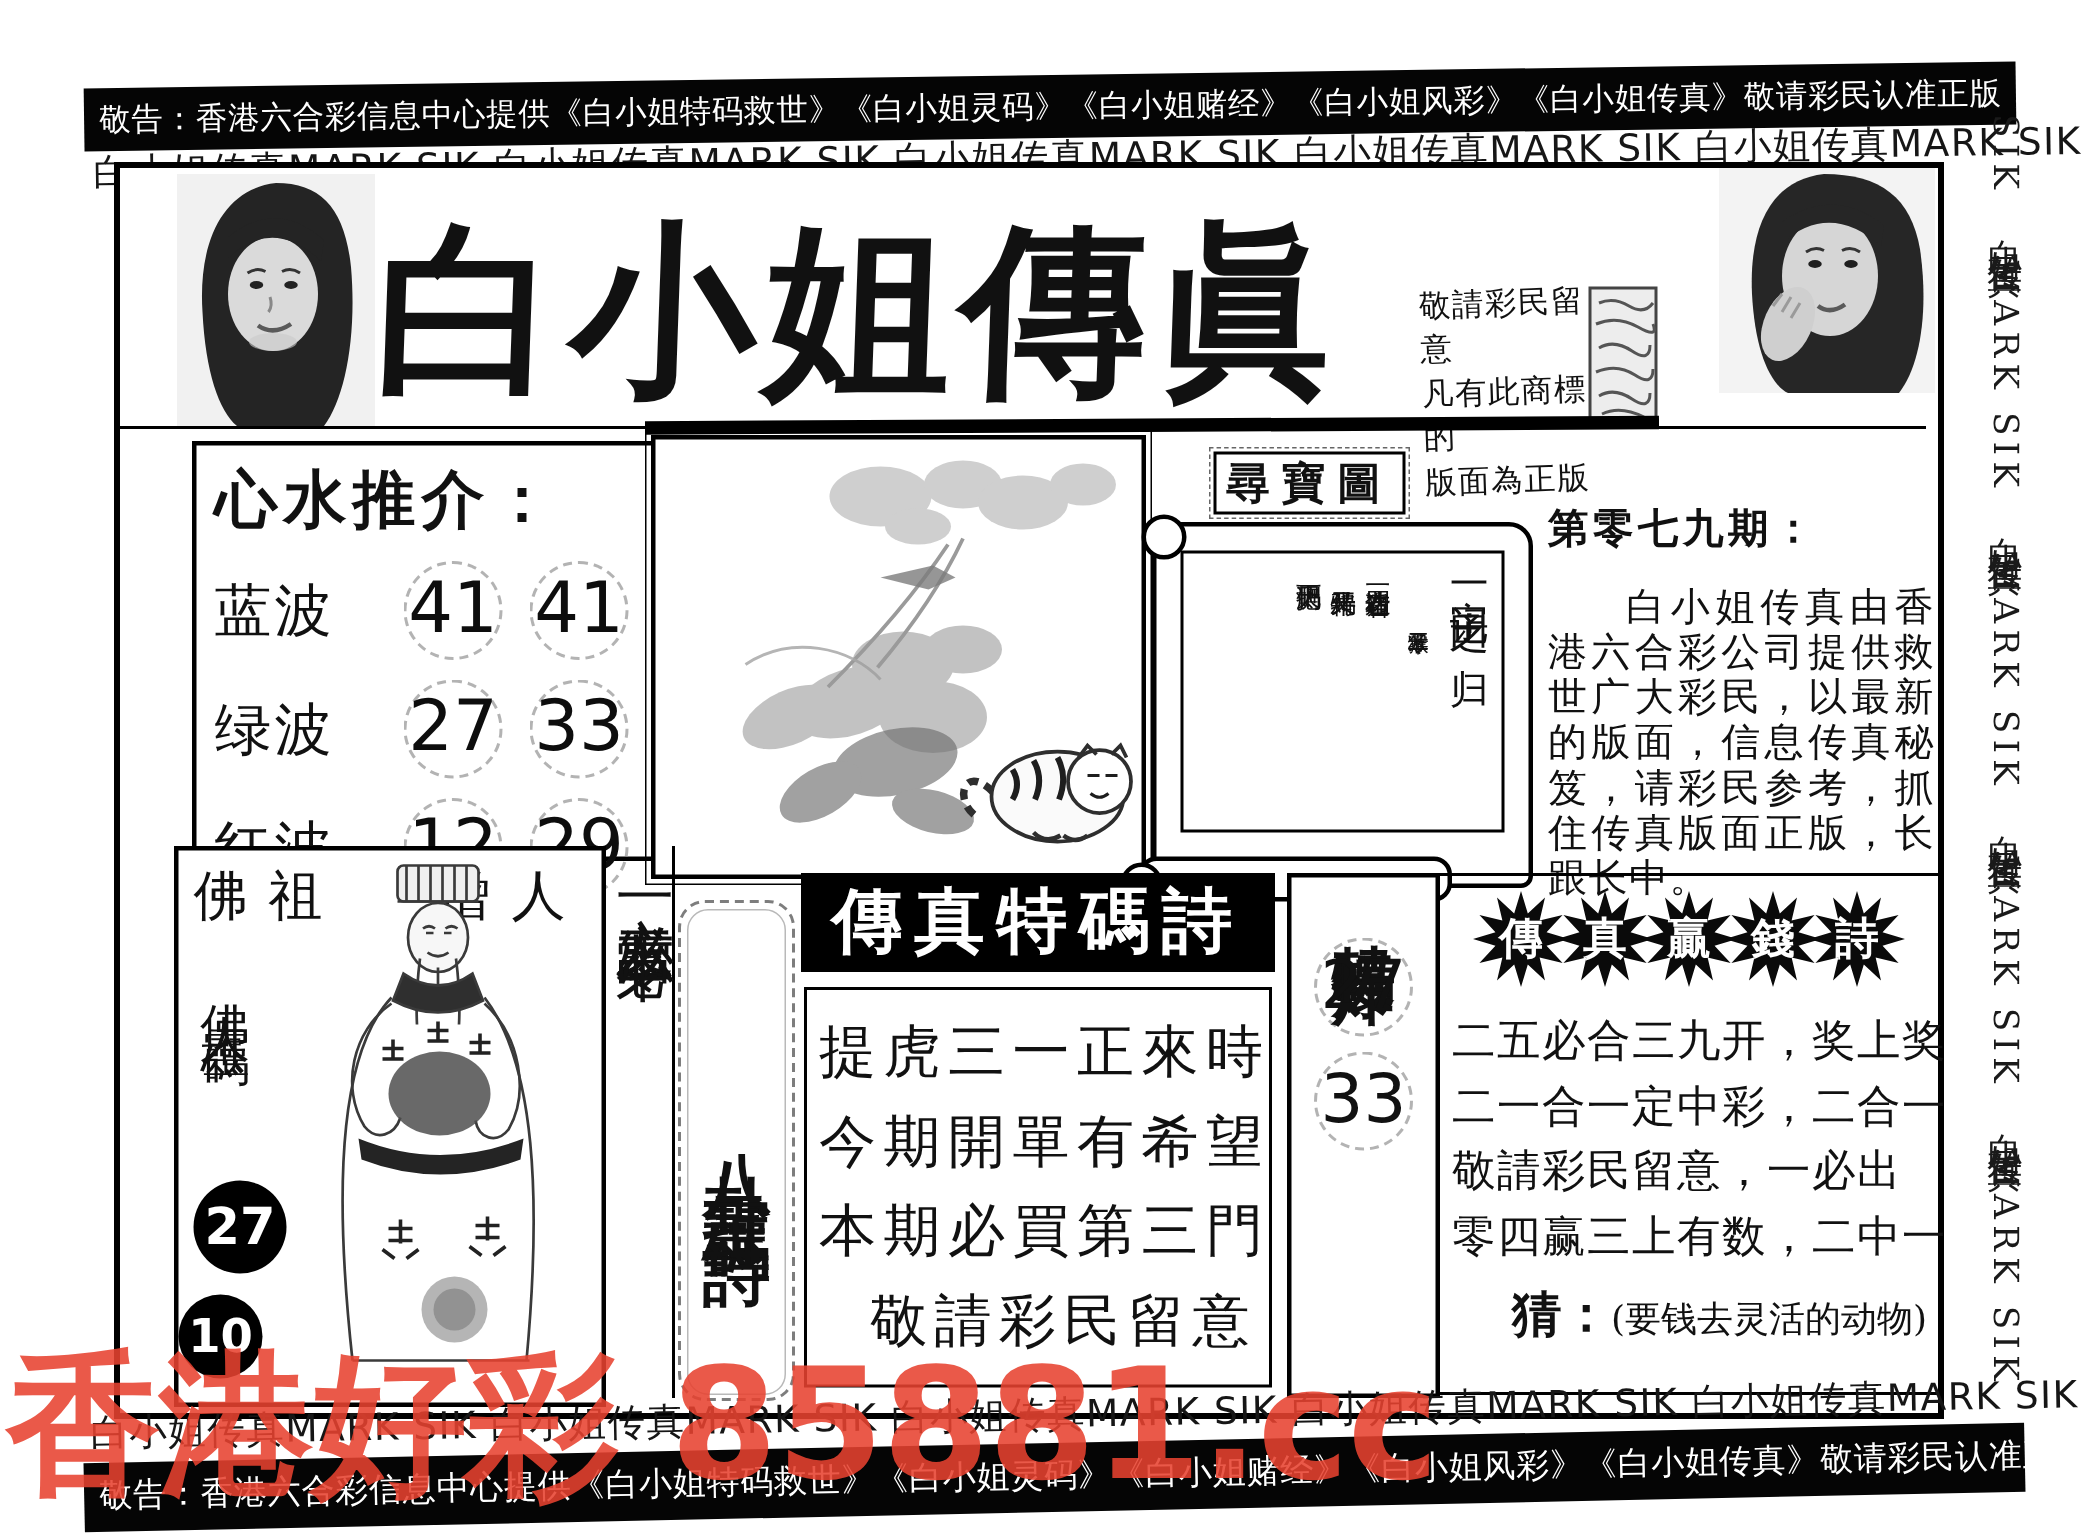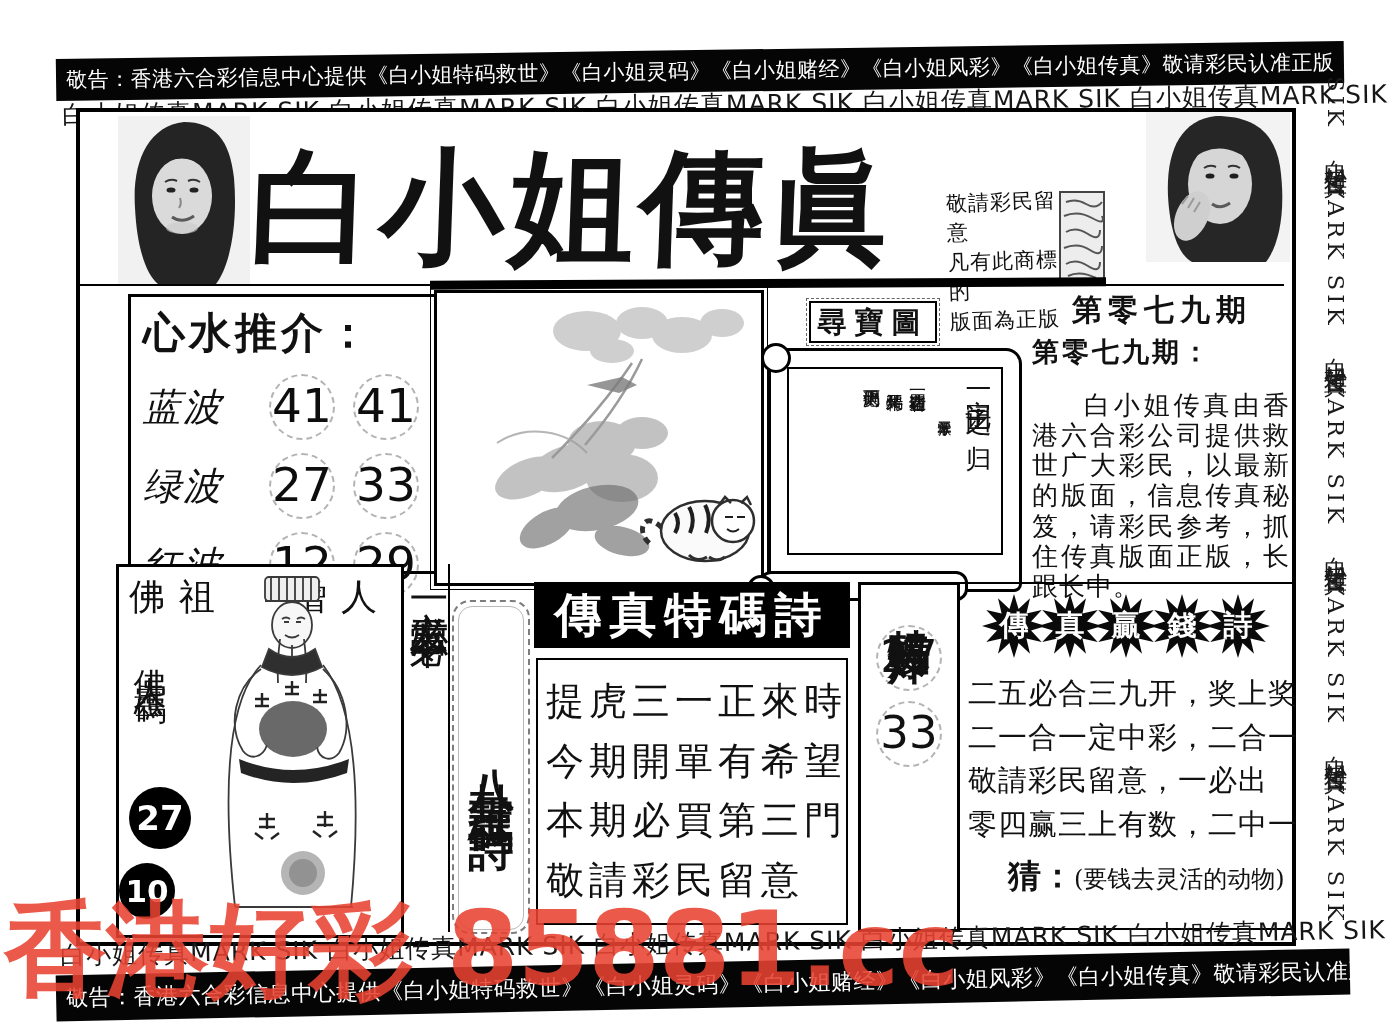--- a/index.html
+++ b/index.html
@@ -26,21 +26,21 @@
 
   .smallnote{font-size:21px;line-height:1.4;transform:rotate(-2deg);letter-spacing:1px;}
 
   .issue{font-size:30px;font-weight:bold;letter-spacing:6px;}
 
   .dbox{border:3px solid #000;background:#fff;}
   .dbox2{outline:1px solid #000;outline-offset:3px;}
 
   .hp-title{font-size:42px;font-weight:bold;letter-spacing:4px;}
   .hp-row{display:flex;align-items:center;margin-top:13px;}
-  .hp-label{font-size:38px;letter-spacing:2px;width:108px;font-style:italic;}
+  .hp-label{font-size:38px;letter-spacing:2px;width:108px;}
   .numcirc{width:62px;height:62px;border:2px dashed #b3b3b3;border-radius:50%;
            font-family:"DejaVu Sans", sans-serif;font-size:47px;line-height:60px;
            text-align:center;margin-left:18px;color:#0d0d0d;}
 
   
   .tlabel{border:1px dashed #666;padding:2px;}
   .tlabel-inner{border:2px solid #000;font-size:29px;font-weight:bold;letter-spacing:8px;
                 text-align:center;line-height:38px;}
 
   
@@ -68,21 +68,21 @@
   .slogan{writing-mode:vertical-rl;text-orientation:upright;font-size:39px;letter-spacing:3px;}
 
   .gua{border:2px dashed #7d7d7d;border-radius:18px;padding:4px;}
   .gua-inner{border:1px solid #b9b9b9;border-radius:14px;height:100%;
              display:flex;align-items:center;justify-content:center;}
   .gua-text{writing-mode:vertical-rl;text-orientation:upright;font-size:45px;
             font-weight:bold;letter-spacing:14px;}
 
   .fax-header{background:#000;color:#fff;font-size:47px;font-weight:bold;text-align:center;
               letter-spacing:8px;line-height:66px;margin:0 4px;}
-  .fax-body{border:2px solid #000;margin:10px 6px 0 6px;padding:12px 8px;}
+  .fax-body{border:2px solid #000;margin:10px 6px 0 6px;padding:12px 8px;text-align:right;}
   .fax-line{font-size:38px;letter-spacing:5px;line-height:1.57;white-space:nowrap;}
 
   .bomb-title{writing-mode:vertical-rl;text-orientation:upright;font-size:42px;
               font-weight:bold;letter-spacing:5px;margin:10px auto 6px auto;display:block;}
   .bomb-num{width:62px;height:62px;border:2px dashed #b3b3b3;border-radius:50%;
             font-family:"DejaVu Sans", sans-serif;font-size:45px;line-height:60px;
             text-align:center;margin:10px auto 0 auto;}
 
   .starrow{display:flex;justify-content:center;margin-top:10px;}
   .star{width:64px;height:64px;margin:0 -4px;background:#0a0a0a;position:relative;
@@ -158,21 +158,20 @@
     <ellipse cx="88" cy="64" rx="4.5" ry="2.6" fill="#1f1f1f"></ellipse>
     <path d="M58,56 Q64,52 70,55 M82,55 Q88,52 94,56" stroke="#333" stroke-width="2" fill="none"></path>
     <path d="M66,92 Q74,98 84,91" stroke="#5a5a5a" stroke-width="3" fill="none"></path>
     <ellipse cx="46" cy="104" rx="16" ry="26" fill="#cfcfcf" transform="rotate(24 46 104)"></ellipse>
     <path d="M36,92 L42,84 M42,96 L48,86 M48,100 L54,90" stroke="#9a9a9a" stroke-width="2"></path>
   </svg>
 
   <div class="abs" style="left:80px;top:284px;width:1204px;height:2px;background:#000;"></div>
   <div class="abs" style="left:430px;top:279px;width:676px;height:9px;background:#000;transform:rotate(-0.3deg);"></div>
 
-  <div class="abs issue nowrap" style="left:1072px;top:290px;">第零七九期</div>
 
   <div class="abs dbox" style="left:116px;top:294px;width:288px;height:258px;padding:8px 12px;margin-left:12px;">
     <div class="hp-title">心水推介：</div>
     <div class="hp-row">
       <span class="hp-label">蓝波</span>
       <span class="numcirc">41</span>
       <span class="numcirc">41</span>
     </div>
     <div class="hp-row">
       <span class="hp-label">绿波</span>

